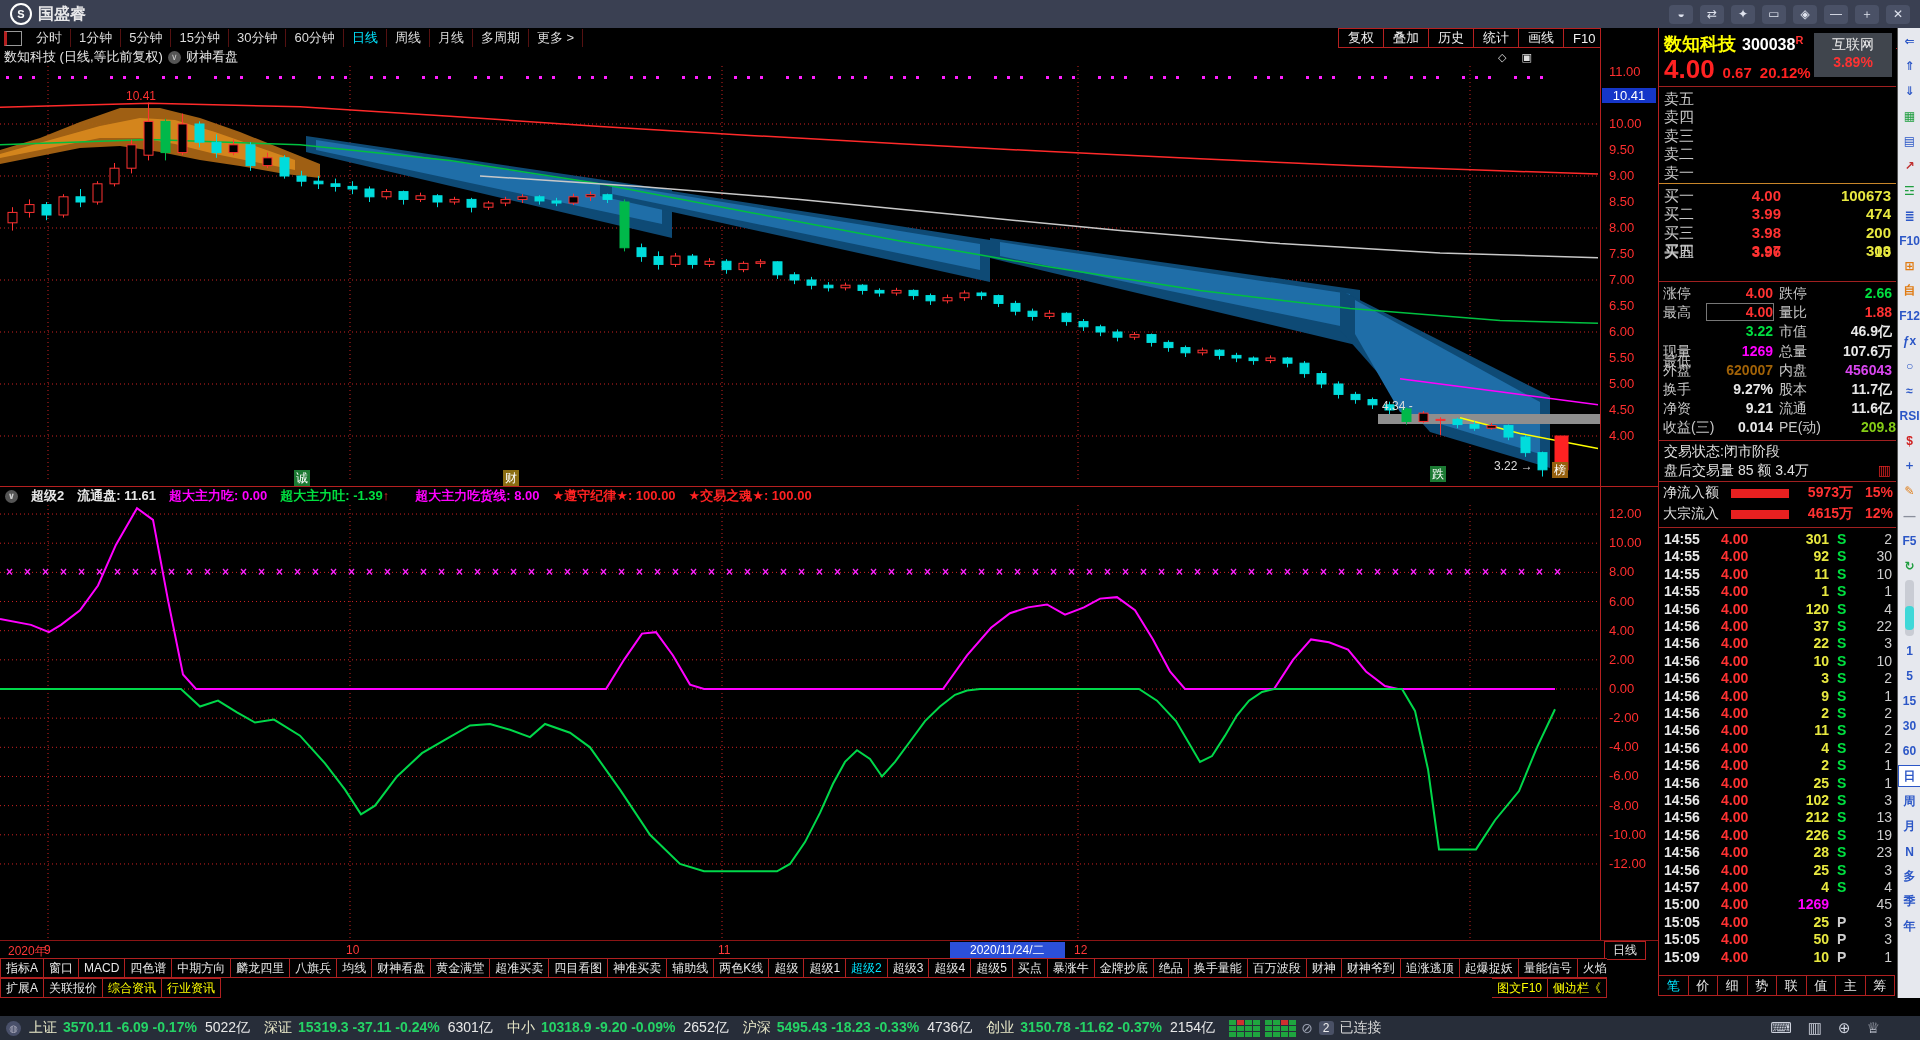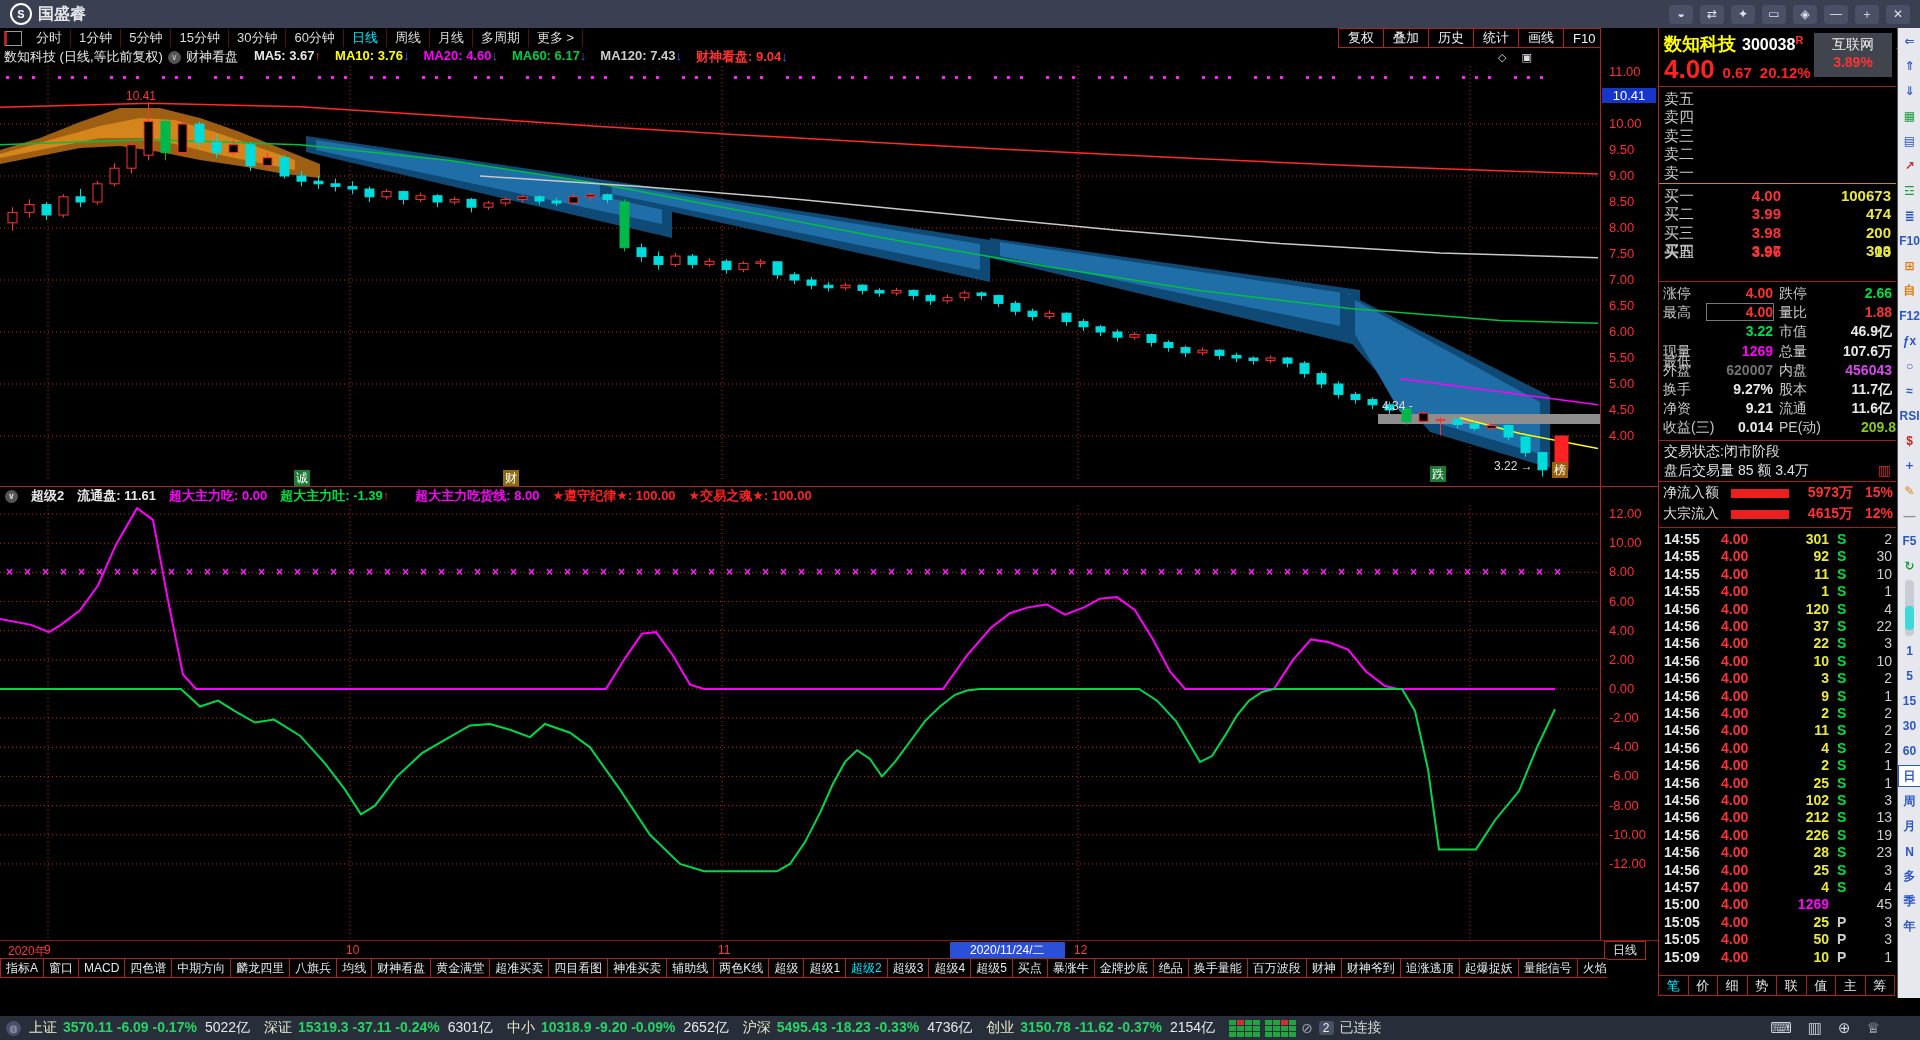--- a/index.html
+++ b/index.html
@@ -138,28 +138,20 @@
         <div class="cbtn">标记</div>
         <div class="cbtn">+自选</div>
         <div class="cbtn">返回</div>
       </div>
   </div>
 
   <div class="marow">
     <span style="margin-left:4px;">数知科技 (日线,等比前复权)</span>
     <span class="drop-ic">∨</span>
     <span style="margin-right:16px;">财神看盘</span>
-    <div id="ma-items" style="display:flex;">
-        <span class="ma-item" style="color: rgb(232, 232, 232);">MA5: 3.67<span style="color: rgb(255, 50, 50);">↑</span></span>
-        <span class="ma-item" style="color: rgb(255, 255, 0);">MA10: 3.76<span style="color: rgb(51, 102, 255);">↓</span></span>
-        <span class="ma-item" style="color: rgb(255, 0, 255);">MA20: 4.60<span style="color: rgb(51, 102, 255);">↓</span></span>
-        <span class="ma-item" style="color: rgb(0, 204, 68);">MA60: 6.17<span style="color: rgb(51, 102, 255);">↓</span></span>
-        <span class="ma-item" style="color: rgb(204, 204, 204);">MA120: 7.43<span style="color: rgb(51, 102, 255);">↓</span></span>
-        <span class="ma-item" style="color: rgb(255, 50, 50);">财神看盘: 9.04<span style="color: rgb(51, 102, 255);">↓</span></span>
-      </div>
     <span class="corner-ics">◇ ▣</span>
   </div>
 
   <svg id="main-chart" class="abs" style="left:0;top:66px;" width="1600" height="416">
       <line x1="48" y1="0" x2="48" y2="416" stroke="#c22" role="grid" stroke-dasharray="1,3"></line>
       <line x1="350" y1="0" x2="350" y2="416" stroke="#c22" role="grid" stroke-dasharray="1,3"></line>
       <line x1="722" y1="0" x2="722" y2="416" stroke="#c22" role="grid" stroke-dasharray="1,3"></line>
       <line x1="1078" y1="0" x2="1078" y2="416" stroke="#c22" role="grid" stroke-dasharray="1,3"></line>
       <line x1="1470" y1="0" x2="1470" y2="416" stroke="#c22" role="grid" stroke-dasharray="1,3"></line>
       <line x1="0" y1="58" x2="1600" y2="58" stroke="#c22" stroke-dasharray="1,3"></line>
@@ -655,20 +647,29 @@
       <div class="tab">百万波段</div>
       <div class="tab">财神</div>
       <div class="tab">财神爷到</div>
       <div class="tab">追涨逃顶</div>
       <div class="tab">起爆捉妖</div>
       <div class="tab">量能信号</div>
       <div class="tab">火焰山</div>
       <div class="tab gap"></div>
       <div class="tab gap"></div>
     </div>
+  <div id="tabs2" class="tabstrip" style="top:978px;">
+      <div class="tab">扩展A</div>
+      <div class="tab">关联报价</div>
+      <div class="tab yellow">综合资讯</div>
+      <div class="tab yellow">行业资讯</div>
+      <div class="tab gap" style="flex: 1 1 0%;"></div>
+      <div class="tab yellow">图文F10</div>
+      <div class="tab yellow">侧边栏《</div>
+    </div>
 
   <div id="quote">
       <div class="qrow" style="top: 4px; left: 5px;"><span class="qname">数知科技</span><span class="qcode">300038</span><span class="qr">R</span></div>
       <div class="qboard">
         <div class="b1">互联网</div>
         <div class="b2">3.89%</div>
       </div>
       <div class="qrow" style="top: 26px; left: 5px;"><span class="qprice">4.00</span><span class="qchg">0.67</span><span class="qchg">20.12%</span></div>
       <div class="sep" style="top: 58px;"></div>
       <div class="qrow" style="top: 62px; height: 18px;">
@@ -732,21 +733,21 @@
         <div class="stv" style="right: 4px; width: 80px; color: rgb(232, 232, 232);">46.9亿</div>
       </div>
       <div class="qrow" style="top: 314.6px; height: 19px;">
         <div class="stk" style="left: 4px;">现量</div>
         <div class="stv" style="left: 48px; width: 66px; color: rgb(255, 0, 255);">1269</div>
         <div class="stk" style="left: 120px;">总量</div>
         <div class="stv" style="right: 4px; width: 80px; color: rgb(232, 232, 232);">107.6万</div>
       </div>
       <div class="qrow" style="top: 333.8px; height: 19px;">
         <div class="stk" style="left: 4px;">外盘</div>
-        <div class="stv" style="left: 48px; width: 66px; color: #737373;">620007</div>
+        <div class="stv" style="left: 48px; width: 66px; color: #a16207;">620007</div>
         <div class="stk" style="left: 120px;">内盘</div>
         <div class="stv" style="right: 4px; width: 80px; color: #d946ef;">456043</div>
       </div>
       <div class="qrow" style="top: 353px; height: 19px;">
         <div class="stk" style="left: 4px;">换手</div>
         <div class="stv" style="left: 48px; width: 66px; color: rgb(232, 232, 232);">9.27%</div>
         <div class="stk" style="left: 120px;">股本</div>
         <div class="stv" style="right: 4px; width: 80px; color: rgb(232, 232, 232);">11.7亿</div>
       </div>
       <div class="qrow" style="top: 372.2px; height: 19px;">

